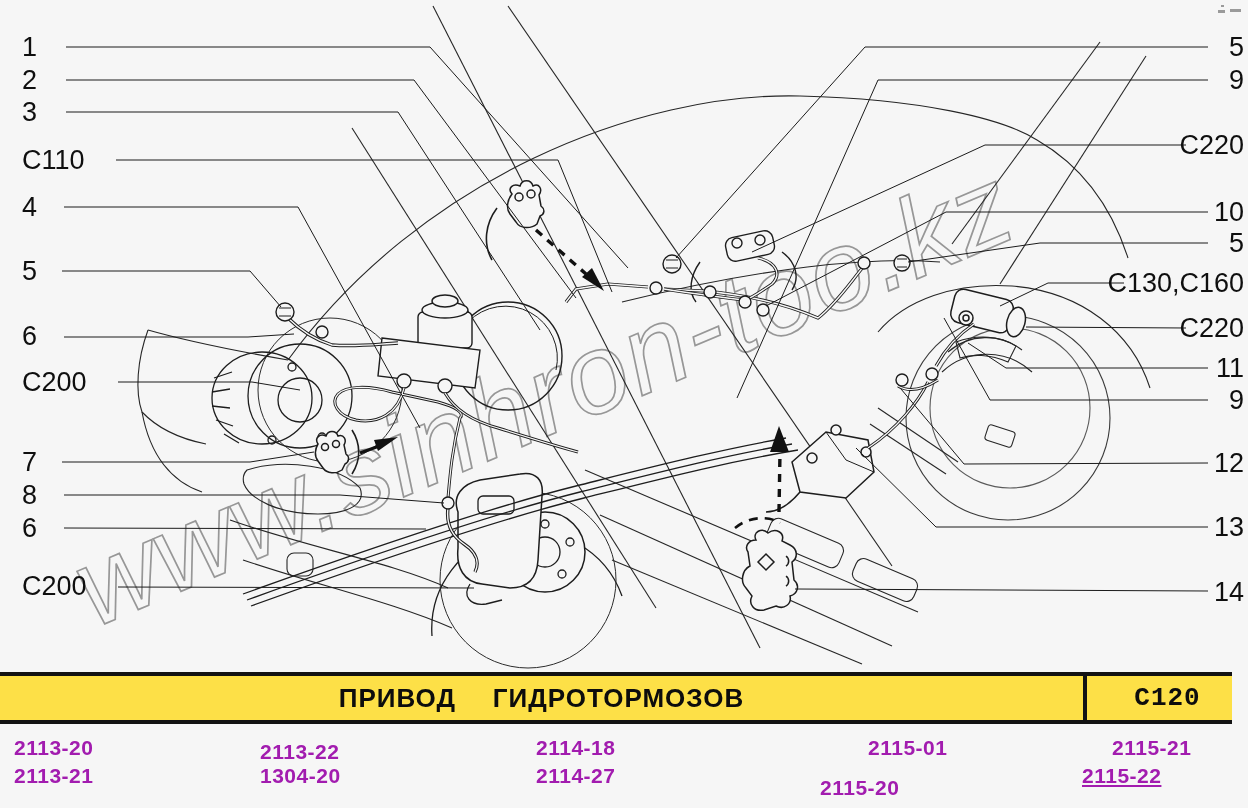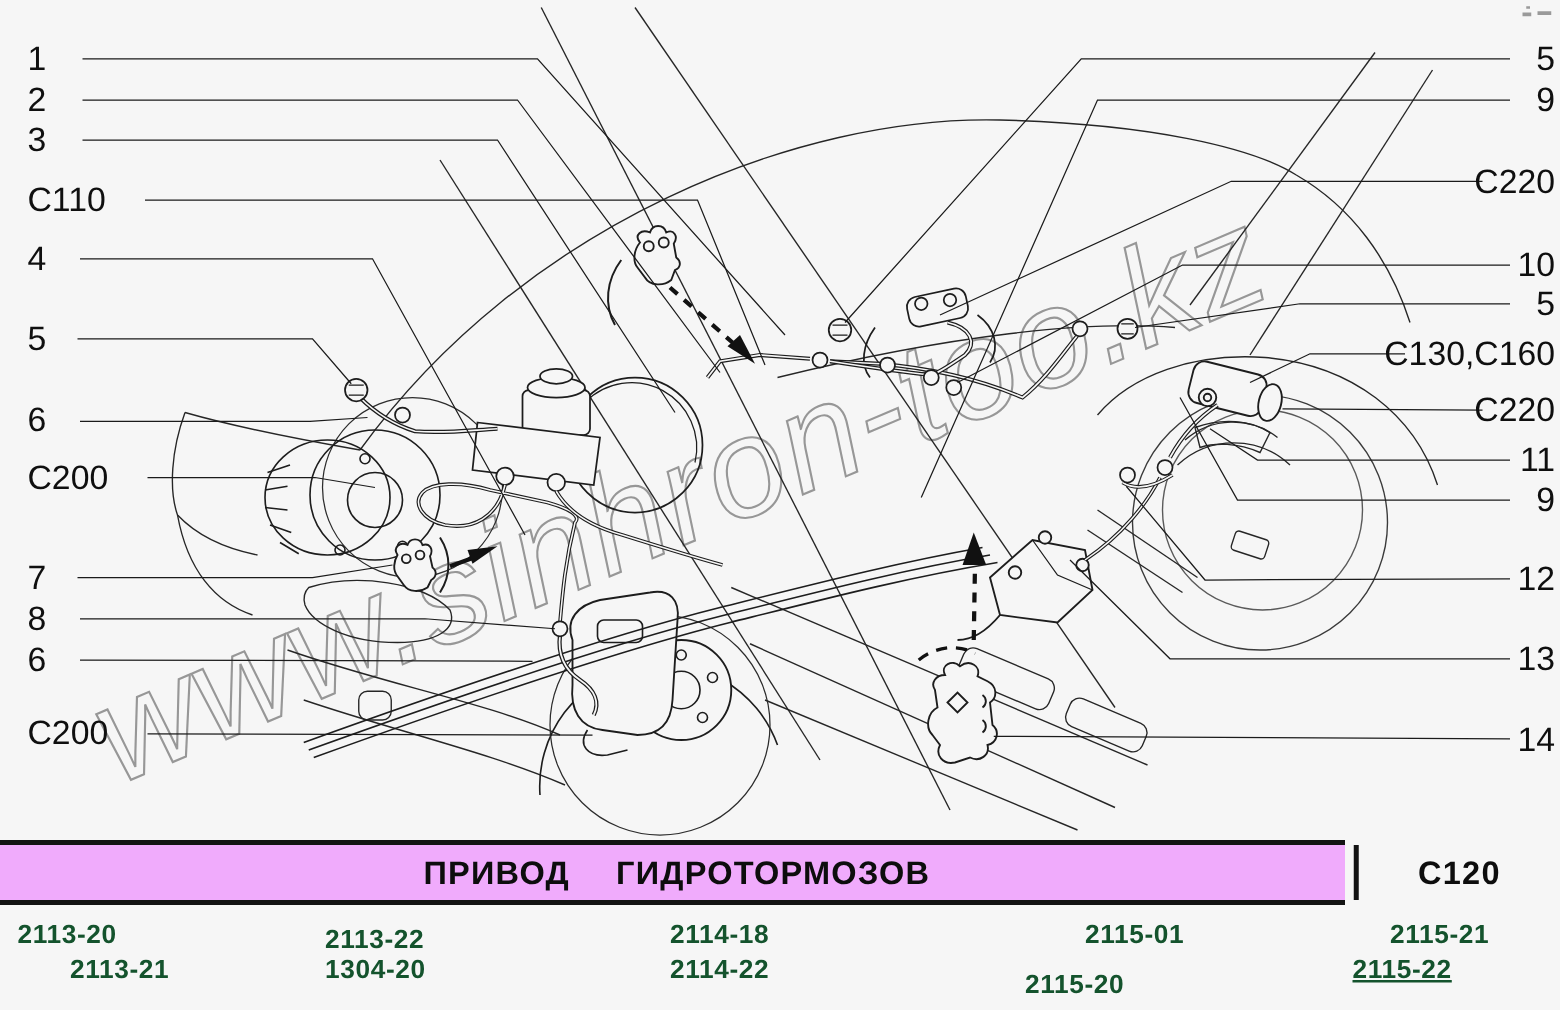--- a/index.html
+++ b/index.html
@@ -6,42 +6,42 @@
   body{
     width:1248px;height:808px;position:relative;overflow:hidden;
     background:#f6f6f6;
     font-family:"Liberation Sans","DejaVu Sans",sans-serif;
     color:#111;
   }
   #stage{position:absolute;left:0;top:0;width:1248px;height:808px;}
   svg{display:block;}
   
   .band{
-    position:absolute;left:0;top:672px;width:1076px;height:44px;
+    position:absolute;left:0;top:672px;width:1232px;height:44px;
     border-top:4px solid #131313;border-bottom:4px solid #131313;
-    box-sizing:content-box;background:#f0abfc;
+    box-sizing:content-box;background:#fde047;
   }
   .band .title{
     position:absolute;left:0;top:0;width:1083px;height:44px;
     display:flex;align-items:center;justify-content:center;
     font-size:26px;font-weight:700;letter-spacing:1px;word-spacing:1.1em;
     color:#0d0d0d;
   }
   .band .divider{
     position:absolute;left:1083px;top:0;width:4px;height:44px;background:#131313;
   }
   .band .code{
     position:absolute;left:1087px;top:0;width:161px;height:44px;
     display:flex;align-items:center;justify-content:center;
-    font-size:26px;font-weight:700;color:#0d0d0d;letter-spacing:1px;
+    font-size:26px;font-weight:700;color:#0d0d0d;letter-spacing:1px;font-family:Liberation Mono, monospace;
   }
   
   .models{position:absolute;left:0;top:0;width:1248px;}
   .mcell{
-    position:absolute;font-size:21px;font-weight:700;color:#14532d;
+    position:absolute;font-size:21px;font-weight:700;color:#a21caf;
     letter-spacing:.5px;white-space:nowrap;
   }
   
   .corner-mark{position:absolute;background:#9a9a9a;}
 </style>
 </head>
 <body>
 
 <div id="stage">
 
@@ -310,20 +310,20 @@
     <div class="divider"></div>
     <div class="code">C120</div>
   </div>
 
   <div class="models">
     <div class="mcell" style="left:14px;top:736px;">2113-20</div>
     <div class="mcell" style="left:260px;top:740px;">2113-22</div>
     <div class="mcell" style="left:536px;top:736px;">2114-18</div>
     <div class="mcell" style="left:820px;top:736px;margin-left:48px;">2115-01</div>
     <div class="mcell" style="left:1082px;top:736px;margin-left:30px;">2115-21</div>
-    <div class="mcell" style="left:14px;top:764px;margin-left:42px;">2113-21</div>
+    <div class="mcell" style="left:14px;top:764px;">2113-21</div>
     <div class="mcell" style="left:260px;top:764px;">1304-20</div>
-    <div class="mcell" style="left:536px;top:764px;">2114-22</div>
+    <div class="mcell" style="left:536px;top:764px;">2114-27</div>
     <div class="mcell" style="left:820px;top:776px;">2115-20</div>
     <div class="mcell" style="left:1082px;top:764px;text-decoration:underline;">2115-22</div>
   </div>
 
 </div>
 
 </body></html>

